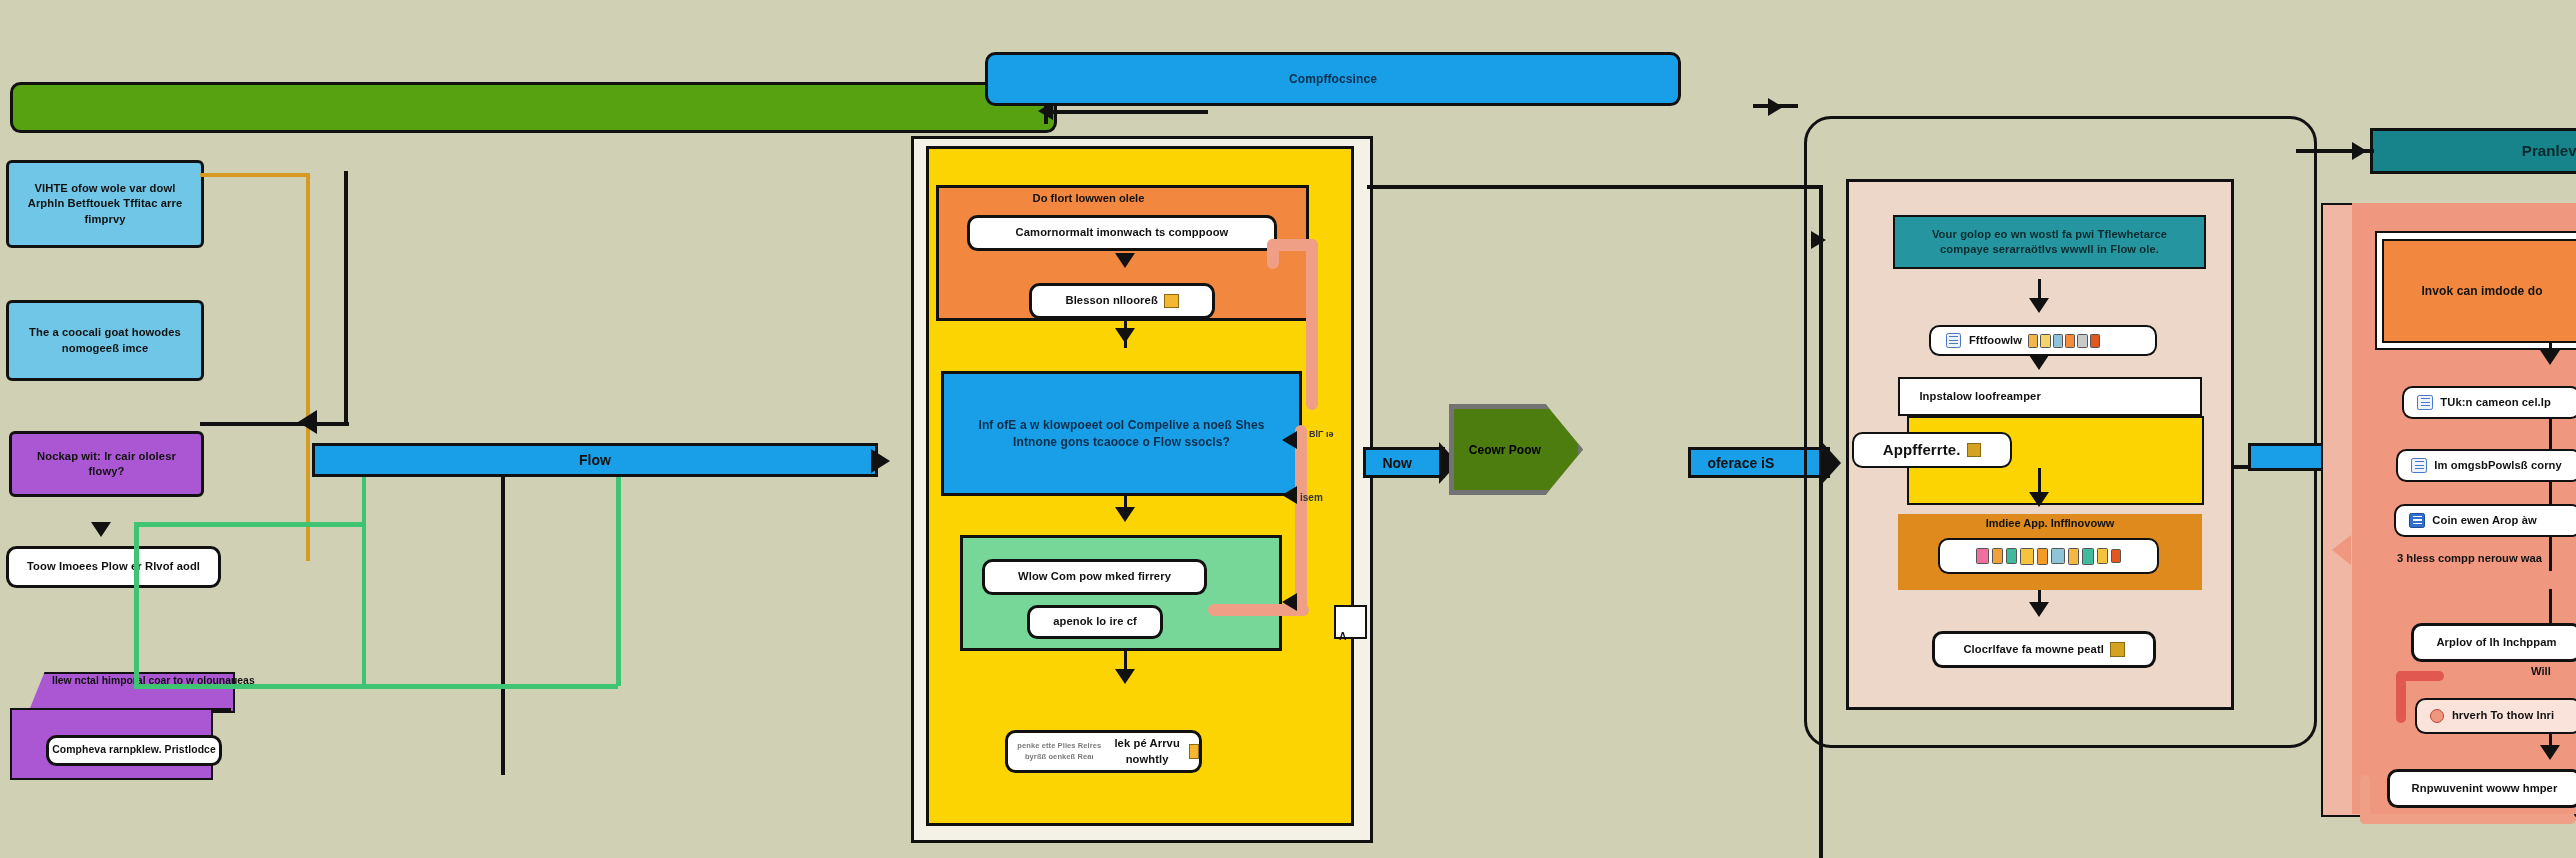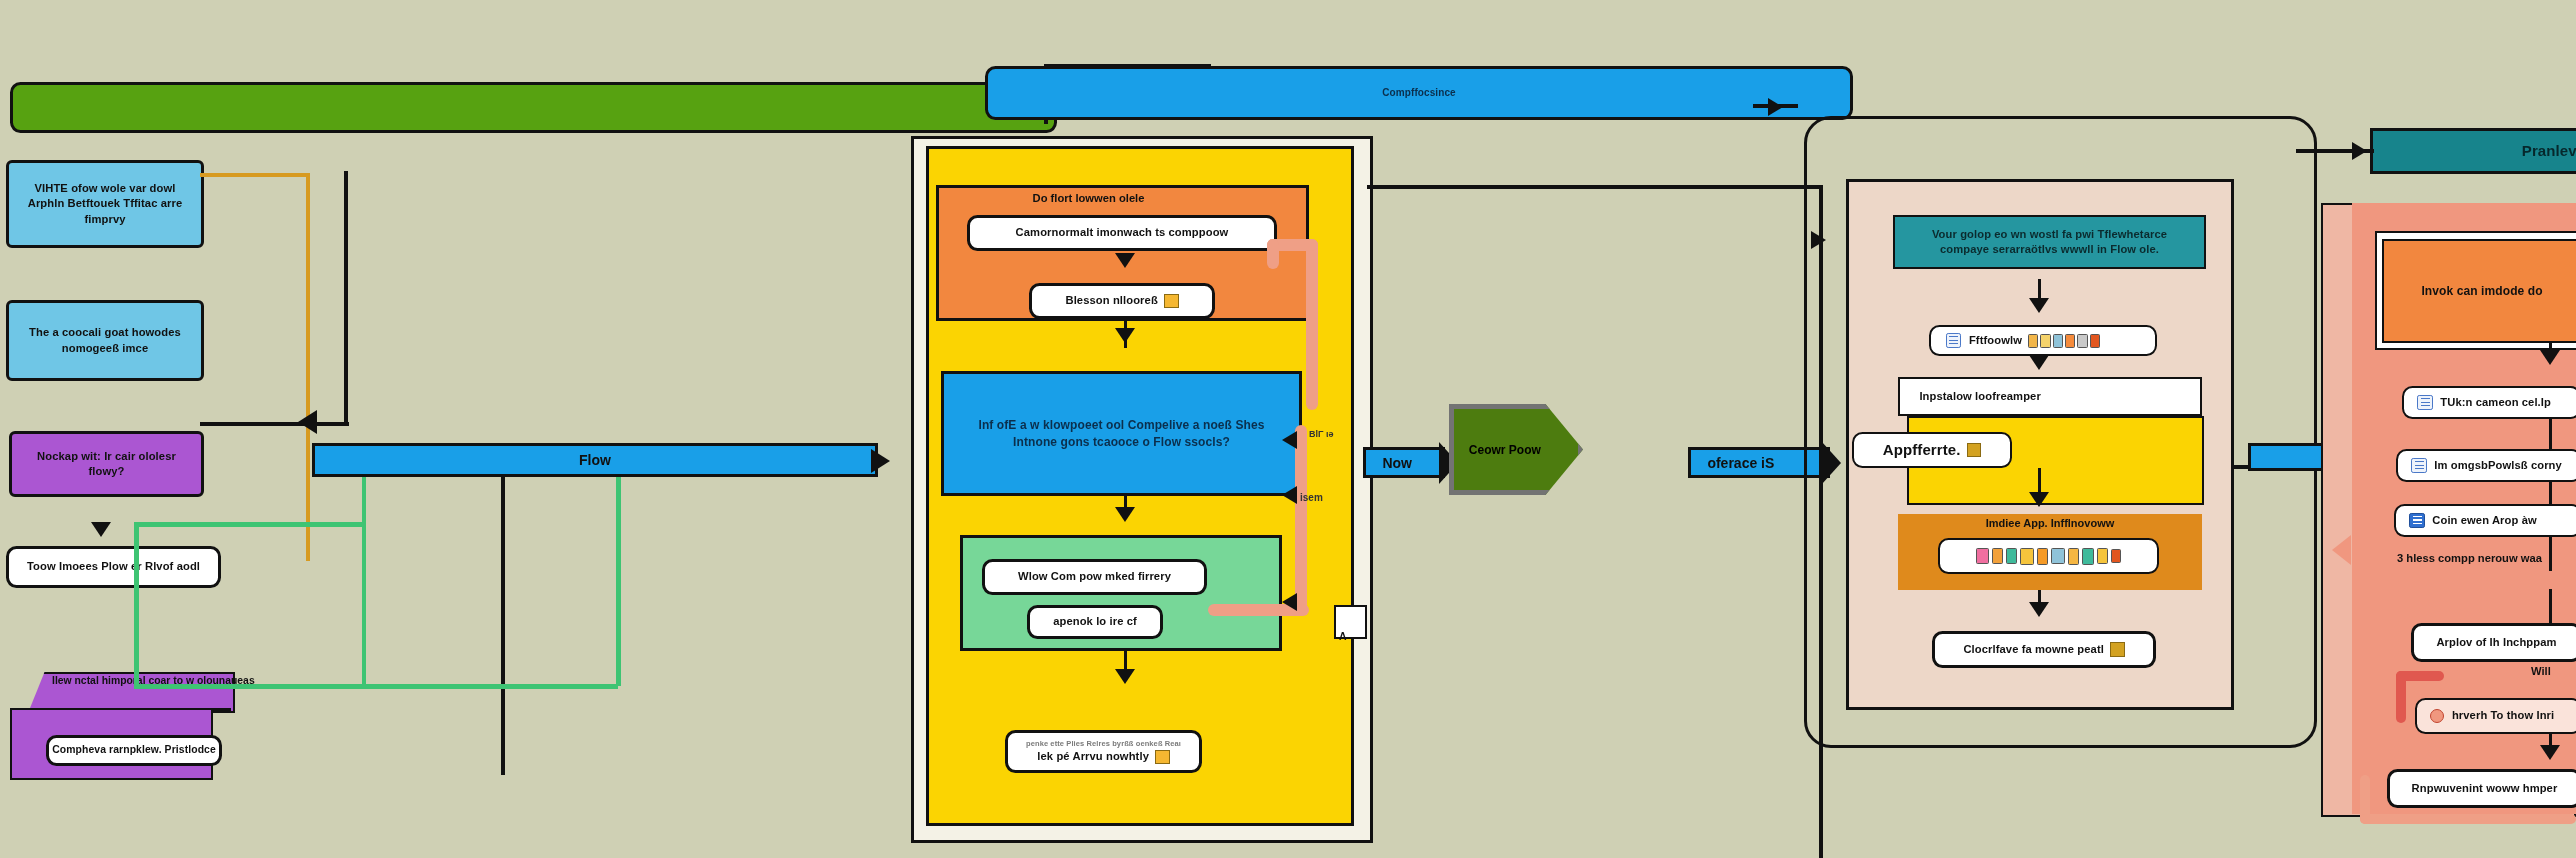--- a/index.html
+++ b/index.html
@@ -103,21 +103,21 @@
 
   <div class="node rounded c-green" style="left:10.4px;top:82px;width:1047px;height:51px;font-size:15px;">
     <span></span>
   </div>
 
   <div class="line hline" style="left:1044px;top:64px;width:167px;height:3.7px;"></div>
   <div class="line vline" style="left:1044px;top:64px;height:60px;width:3.7px;"></div>
   <div class="line hline" style="left:1047px;top:110px;width:161px;height:3.7px;"></div>
   <div class="arrow-l" style="left:1038px;top:102px;"></div>
 
-  <div class="node rounded c-blue" style="left:985px;top:66px;width:868px;height:54px;font-size:10px;color:#0b2f4d;">
+  <div class="node rounded c-blue" style="left:985px;top:52px;width:696px;height:54px;font-size:12px;color:#0b2f4d;">
     <span>Compffocsince</span>
   </div>
   <div class="line hline" style="left:1753px;top:104px;width:45px;height:3.7px;"></div>
   <div class="arrow-r" style="left:1768px;top:98px;"></div>
 
   <div class="node c-teal" style="left:2370px;top:128px;width:246px;height:46px;font-size:15px;color:#06282c;justify-content:flex-end;padding-right:27px;">
     <span>Pranlevo</span>
   </div>
   <div class="line hline" style="left:2296px;top:149px;width:78px;height:3.7px;"></div>
   <div class="arrow-r" style="left:2352px;top:142px;"></div>
@@ -200,21 +200,21 @@
   <div class="node rounded c-white" style="left:982px;top:559px;width:225px;height:36px;font-size:11.2px;border-width:3px;">
     <span>Wlow Com pow mked firrery</span>
   </div>
   <div class="node rounded c-white" style="left:1027px;top:605px;width:136px;height:34px;font-size:11.2px;border-width:3px;">
     <span>apenok lo ire cf</span>
   </div>
 
   <div class="arrow-d" style="left:1115px;top:669px;"></div>
   <div class="line vline" style="left:1124px;top:651px;height:27px;"></div>
 
-  <div class="node rounded c-white" style="left:1005px;top:730px;width:197px;height:43px;border-width:3px;flex-direction:column;gap:0.7px;">
+  <div class="node rounded c-white" style="left:1005px;top:730px;width:197px;height:43px;border-width:3px;flex-direction:row;gap:0.7px;">
     <span style="font-size:7.5px;color:#7a7a7a;font-weight:600;">penke ette Plies Relres byrßß oenkeß  Reaι</span>
     <span style="font-size:11.2px;display:flex;align-items:center;">
       <span>lek pé Arrvu nowhtly</span>
       <span class="sq-icon y"></span>
     </span>
   </div>
 
   <div class="line vline line-salmon" style="left:1306px;top:239px;width:12px;height:171px;border-radius:6px;"></div>
   <div class="line hline line-salmon" style="left:1267px;top:239px;width:51px;height:12px;border-radius:6px;"></div>
   <div class="line vline line-salmon" style="left:1267px;top:239px;width:12px;height:30px;border-radius:6px;"></div>

